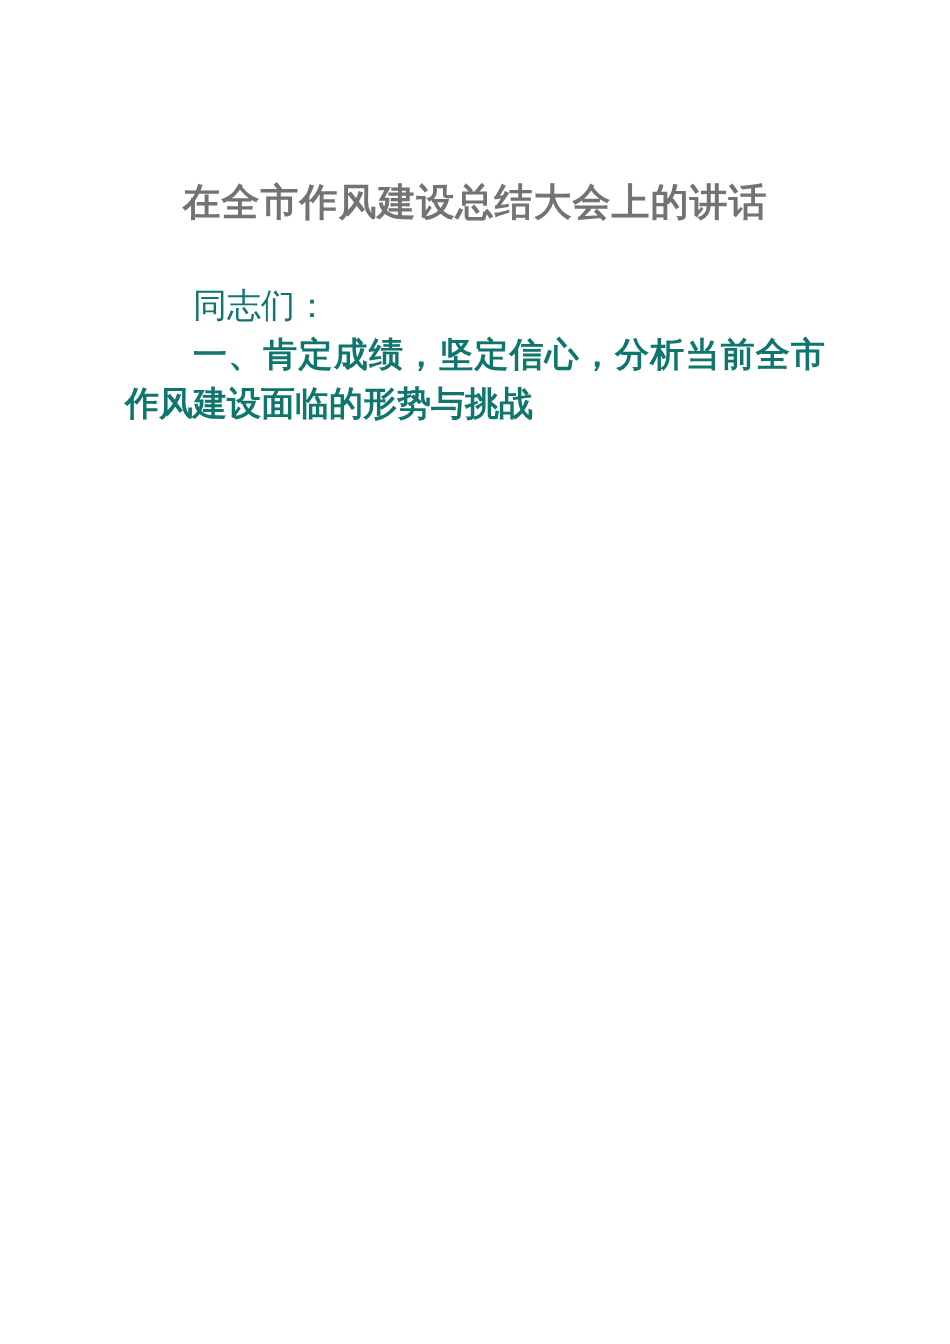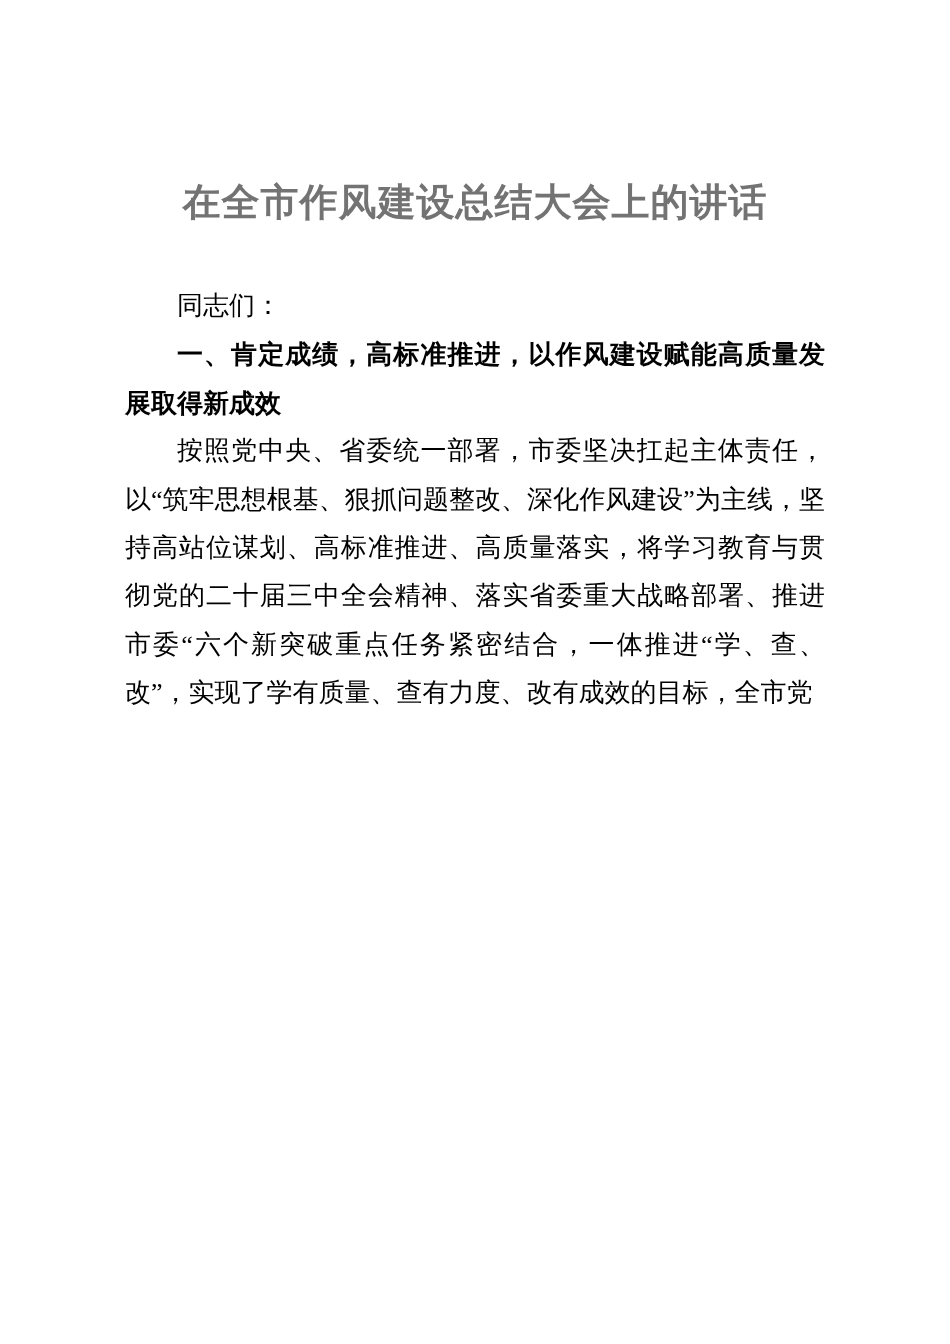--- a/index.html
+++ b/index.html
@@ -28,23 +28,23 @@
     line-height: 52px;
     letter-spacing: 1px;
     color: #737373;
   }
   .doc-body {
     position: absolute;
     top: 282px;
     left: 125px;
     width: 700px;
     font-family: "Liberation Serif", "DejaVu Serif", serif;
-    font-size: 26px;
+    font-size: 34px;
     line-height: 48.4px;
-    color: #000000;
+    color: #0f766e;
     text-align: justify;
     text-justify: inter-ideograph;
   }
   .para {
     margin: 0;
     text-indent: 2em;
     word-break: break-all;
   }
   .para.heading {
     font-family: "Liberation Sans", "DejaVu Sans", sans-serif;
@@ -54,17 +54,16 @@
 </head>
 <body>
 
 <div class="page">
   <h1 class="doc-title">在全市作风建设总结大会上的讲话</h1>
 
   <div class="doc-body">
     <p class="para">同志们：</p>
 
 
-    <p class="para heading">一、肯定成绩，高标准推进，以作风建设赋能高质量发展取得新成效</p>
+    <p class="para heading">一、肯定成绩，坚定信心，分析当前全市作风建设面临的形势与挑战</p>
 
-    <p class="para">按照党中央、省委统一部署，市委坚决扛起主体责任，以“筑牢思想根基、狠抓问题整改、深化作风建设”为主线，坚持高站位谋划、高标准推进、高质量落实，将学习教育与贯彻党的二十届三中全会精神、落实省委重大战略部署、推进市委“六个新突破重点任务紧密结合，一体推进“学、查、改”，实现了学有质量、查有力度、改有成效的目标，全市党</p>
   </div>
 </div>
 
 </body></html>

